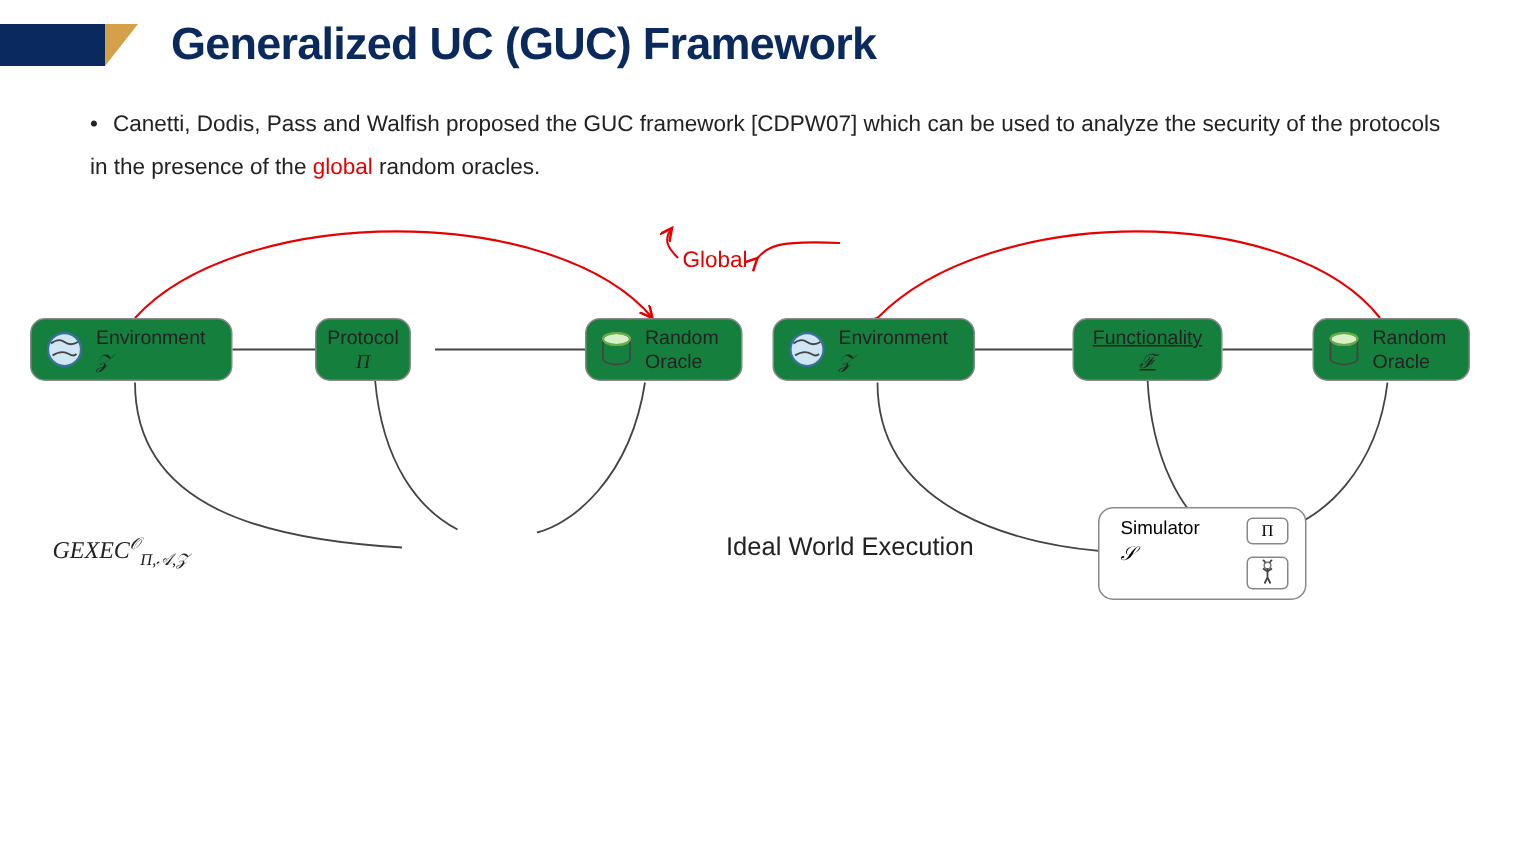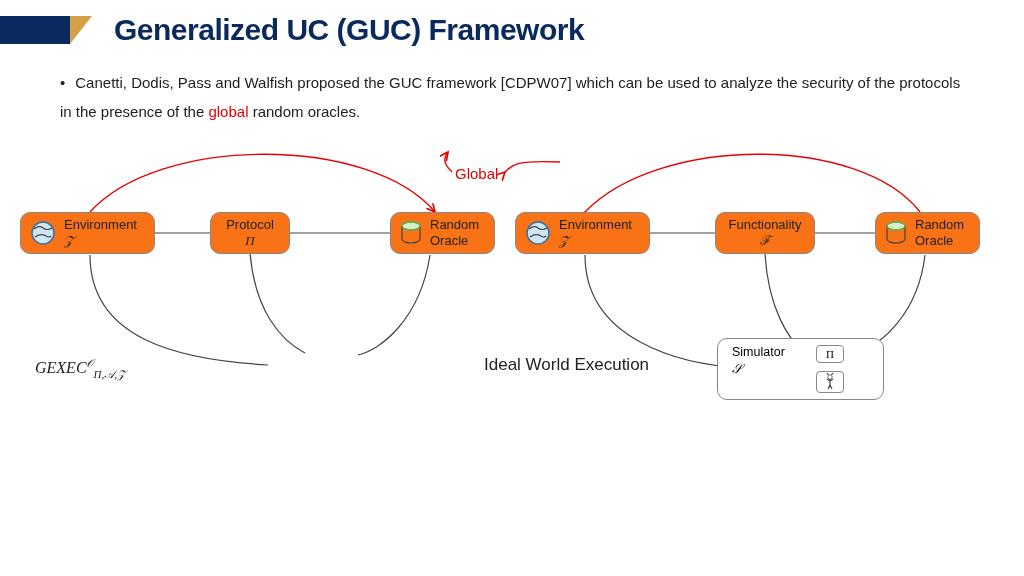--- a/index.html
+++ b/index.html
@@ -6,21 +6,21 @@
   html, body { width: 1024px; height: 576px; font-family: Arial, sans-serif; background: #fff; overflow: hidden; }
   .slide { position: relative; width: 1024px; height: 576px; }
   .header { position: relative; height: 60px; display: flex; align-items: center; }
   .header-bar { width: 70px; height: 28px; background: #0a2a5e; }
   .header-tri { width: 0; height: 0; border-top: 28px solid #d4a04a; border-right: 22px solid transparent; }
   .title { font-size: 30px; font-weight: 700; color: #0a2a5e; margin-left: 22px; letter-spacing: -0.5px; text-align: right; }
   .bullet { padding: 8px 50px 0 60px; font-size: 15px; color: #222; line-height: 1.95; }
   .red { color: #e60000; }
   .bull { margin-right: 10px; }
   .canvas { position: absolute; left: 0; top: 140px; width: 1024px; height: 430px; }
-  .box { position: absolute; border: 1.5px solid #888; border-radius: 10px; background: #f97316; display: flex; align-items: center; padding: 4px 8px; gap: 7px; }
+  .box { position: absolute; border: 1.5px solid #888; border-radius: 10px; background: #15803d; display: flex; align-items: center; padding: 4px 8px; gap: 7px; }
   .box .txt { font-size: 13px; color: #222; line-height: 1.25; }
   .box .sub { font-family: 'Times New Roman', serif; font-style: italic; font-size: 13px; }
   .icon { flex-shrink: 0; }
   .simbox { position: absolute; border: 1.5px solid #888; border-radius: 10px; background: #fff; }
   .simlabel { position: absolute; left: 14px; top: 6px; font-size: 12.5px; }
   .simsub { position: absolute; left: 14px; top: 22px; font-family: 'Times New Roman', serif; font-style: italic; font-size: 13px; }
   .minibox { position: absolute; border: 1px solid #888; border-radius: 4px; background: #fff; display: flex; align-items: center; justify-content: center; font-family: 'Times New Roman', serif; }
   .global { position: absolute; left: 455px; top: 25px; color: #e60000; font-size: 15px; }
   .exec-label { position: absolute; font-size: 17px; color: #222; }
   .exec-math { font-family: 'Times New Roman', serif; font-style: italic; font-size: 16px; display: block; margin-top: 2px; }
@@ -82,21 +82,21 @@
     <div class="global">Global</div>
 
     <div class="box" style="left:20px; top:72px; width:135px; height:42px;">
       <svg class="icon" width="28" height="28">
           <circle cx="14" cy="14" r="11" fill="#cfe6f5" stroke="#3a6fa0" stroke-width="1.5"></circle>
           <path d="M5 10 Q10 6 14 9 Q18 12 23 9 M6 18 Q12 14 17 17 Q20 19 22 17" stroke="#4a8f4a" stroke-width="2" fill="none"></path>
         </svg>
       <div class="txt"><span>Environment</span><br><span class="sub">𝒵</span></div>
     </div>
 
-    <div class="box" style="left:210px; top:72px; width:80px; height:42px; justify-content:center;">
+    <div class="box" style="left:210px; top:72px; width:64px; height:42px; justify-content:center;">
       <div class="txt" style="text-align:center;"><span>Protocol</span><br><span class="sub">Π</span></div>
     </div>
 
     <div class="box" style="left:390px; top:72px; width:105px; height:42px;">
       <svg class="icon" width="24" height="26">
           <ellipse cx="12" cy="6" rx="9" ry="4" fill="#d8f0c8" stroke="#6aaa4a" stroke-width="1.3"></ellipse>
           <path d="M3 6 V19 A9 4 0 0 0 21 19 V6" fill="#e8f7dd" stroke="#6aaa4a" stroke-width="1.3"></path>
           <ellipse cx="12" cy="6" rx="9" ry="4" fill="none" stroke="#6aaa4a" stroke-width="1.3"></ellipse>
         </svg>
       <div class="txt" style="white-space:pre-line;">Random
@@ -110,34 +110,34 @@
 
     <div class="box" style="left:515px; top:72px; width:135px; height:42px;">
       <svg class="icon" width="28" height="28">
           <circle cx="14" cy="14" r="11" fill="#cfe6f5" stroke="#3a6fa0" stroke-width="1.5"></circle>
           <path d="M5 10 Q10 6 14 9 Q18 12 23 9 M6 18 Q12 14 17 17 Q20 19 22 17" stroke="#4a8f4a" stroke-width="2" fill="none"></path>
         </svg>
       <div class="txt"><span>Environment</span><br><span class="sub">𝒵</span></div>
     </div>
 
     <div class="box" style="left:715px; top:72px; width:100px; height:42px; justify-content:center;">
-      <div class="txt" style="text-align:center;"><span>Functionality</span><br><span class="sub">ℱ</span></div>
+      <div class="txt" style="text-align:center;text-decoration:underline;"><span>Functionality</span><br><span class="sub">ℱ</span></div>
     </div>
 
     <div class="box" style="left:875px; top:72px; width:105px; height:42px;">
       <svg class="icon" width="24" height="26">
           <ellipse cx="12" cy="6" rx="9" ry="4" fill="#d8f0c8" stroke="#6aaa4a" stroke-width="1.3"></ellipse>
           <path d="M3 6 V19 A9 4 0 0 0 21 19 V6" fill="#e8f7dd" stroke="#6aaa4a" stroke-width="1.3"></path>
           <ellipse cx="12" cy="6" rx="9" ry="4" fill="none" stroke="#6aaa4a" stroke-width="1.3"></ellipse>
         </svg>
       <div class="txt" style="white-space:pre-line;">Random
 Oracle</div>
     </div>
 
-    <div class="simbox" style="left:717px; top:198px; width:167px; height:62px;">
+    <div class="simbox" style="left:732px; top:198px; width:139px; height:62px;">
       <span class="simlabel">Simulator</span>
       <span class="simsub">𝒮</span>
       <div class="minibox" style="left:98px; top:6px; width:28px; height:18px; font-size:11px;">Π</div>
       <div class="minibox" style="left:98px; top:32px; width:28px; height:22px;">
         <svg width="14" height="18">
             <circle cx="7" cy="4" r="2.2" fill="#fff" stroke="#777"></circle>
             <path d="M5.5 2 L4 0 M8.5 2 L10 0 M7 6 V12 M7 8 L4 6 M7 8 L10 6 M7 12 L5 16 M7 12 L9 16" stroke="#777" stroke-width="0.9" fill="none"></path>
           </svg>
       </div>
     </div>

